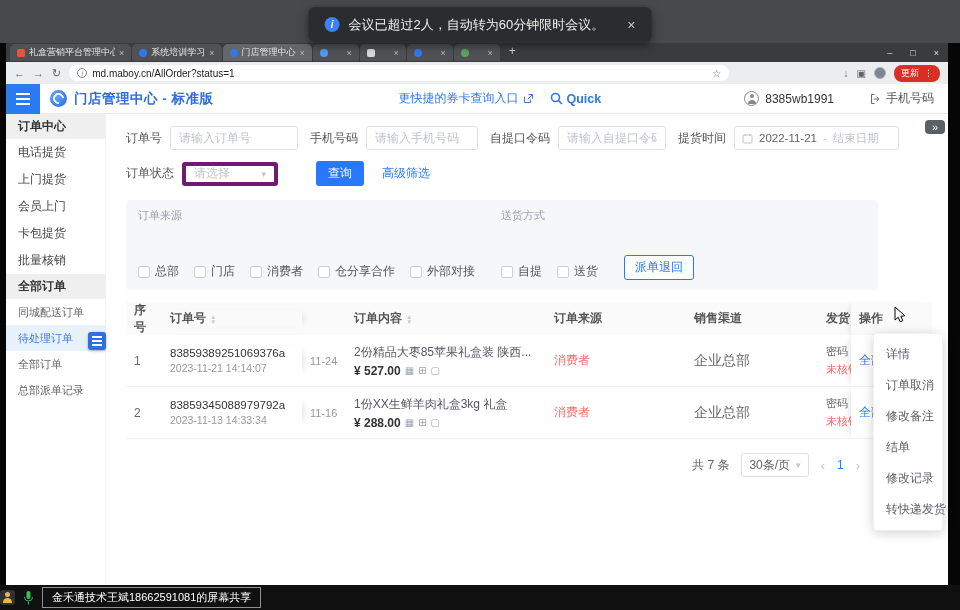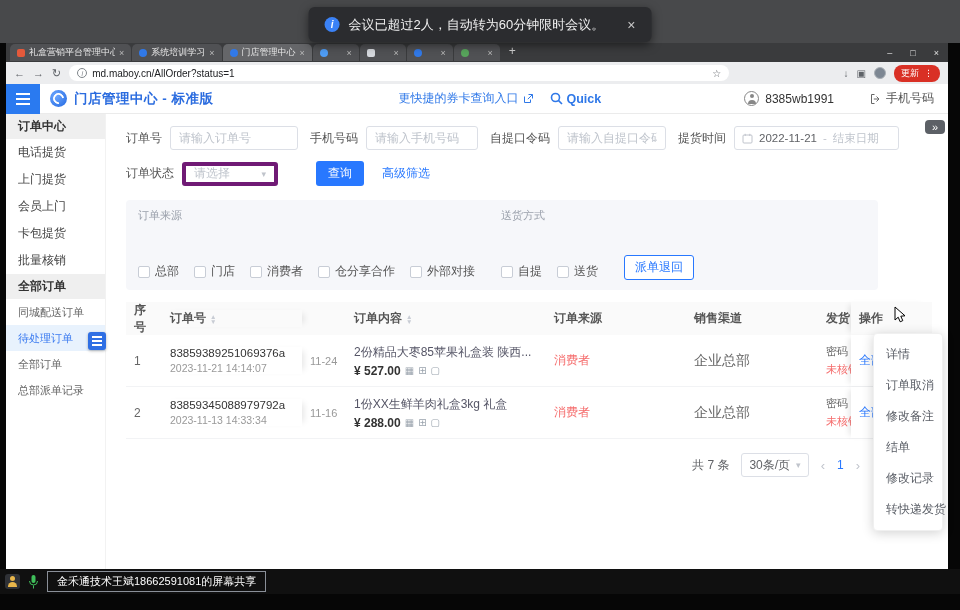--- a/index.html
+++ b/index.html
@@ -145,22 +145,22 @@
   .page-arrow { color:#c0c4cc; font-size:13px; cursor:pointer; }
 
   
   .action-menu { position:absolute; left:873px; top:333px; width:70px; background:#fff; border-radius:4px;
                  box-shadow:0 2px 12px rgba(0,0,0,.18); border:1px solid #f0f0f0; padding:5px 0; z-index:40;}
   .menu-item { padding:7px 12px; font-size:12px; color:#5a5e66; white-space:nowrap; cursor:pointer; }
 
   .mouse-cursor { position:absolute; left:894px; top:306px; z-index:60; }
 
   
-  .share-bar { position:absolute; left:0; bottom:16px; width:960px; height:25px; background:#101010;
-               display:flex; align-items:center; gap:8px; padding-left:5px; z-index:45;}
+  .share-bar { position:absolute; left:0; bottom:0; width:960px; height:25px; background:#101010;
+               display:flex; align-items:center; gap:8px; z-index:45;}
   .share-avatar { width:15px; height:15px; border-radius:3px; background:#2f3136; position:relative; flex:none;}
   .share-avatar::before { content:""; position:absolute; top:2px; left:5px; width:5px; height:5px; border-radius:50%; background:#e8b64b;}
   .share-avatar::after { content:""; position:absolute; bottom:2px; left:3px; width:9px; height:5px; border-radius:5px 5px 0 0; background:#e8b64b;}
   .share-box { border:1px solid #8a8f98; padding:2px 9px; color:#fff; font-size:11px; white-space:nowrap;}
 </style>
 </head>
 <body>
 
 <div class="screen">
 

